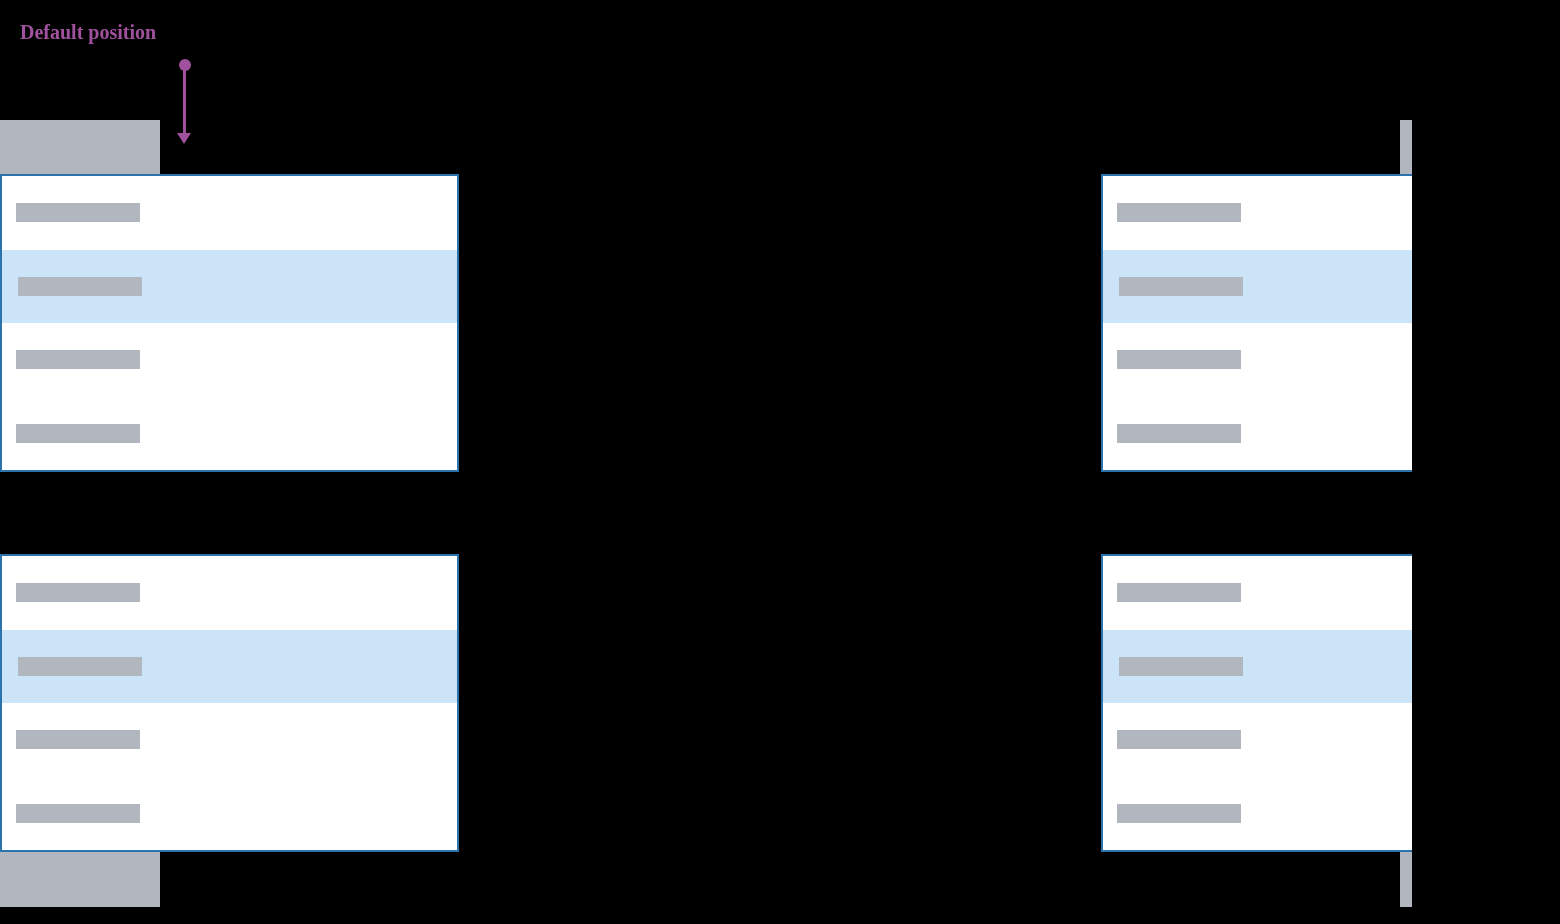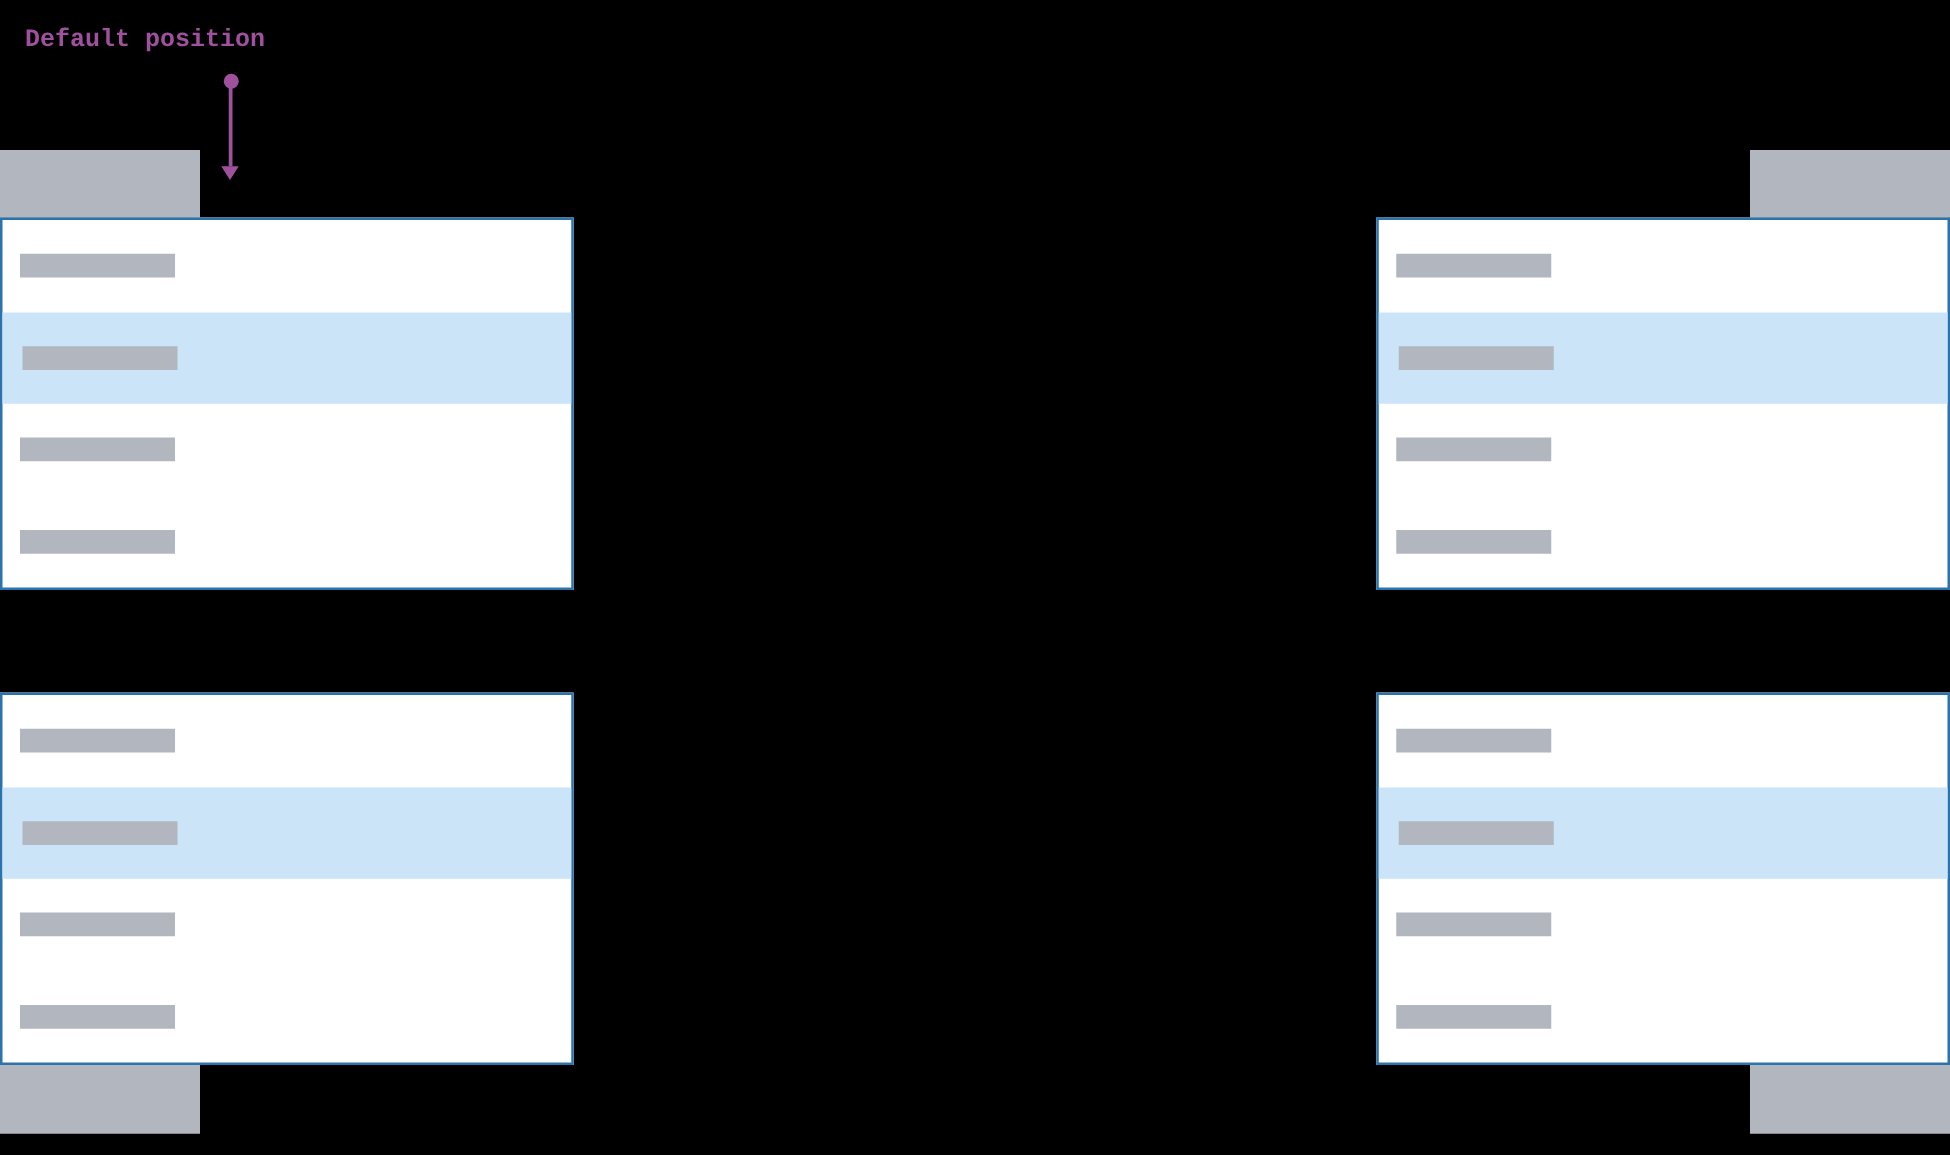--- a/index.html
+++ b/index.html
@@ -8,25 +8,25 @@
     --panel-border: #2b73ad;
     --highlight: #cbe4f7;
     --bar: #b2b6bf;
     --trigger: #b2b6bf;
     --annotation: #a0519e;
   }
   * { margin: 0; padding: 0; box-sizing: border-box; }
   html, body { background: var(--bg); }
   .canvas {
     position: relative;
-    width: 1560px;
+    width: 1412px;
     height: 924px;
     background: var(--bg);
     overflow: hidden;
-    font-family: Liberation Mono, monospace;
+    font-family: Liberation Serif, serif;
   }
 
   
   .annotation-label {
     position: absolute;
     left: 20px;
     top: 21px;
     font-size: 20px;
     font-weight: 600;
     color: var(--annotation);

